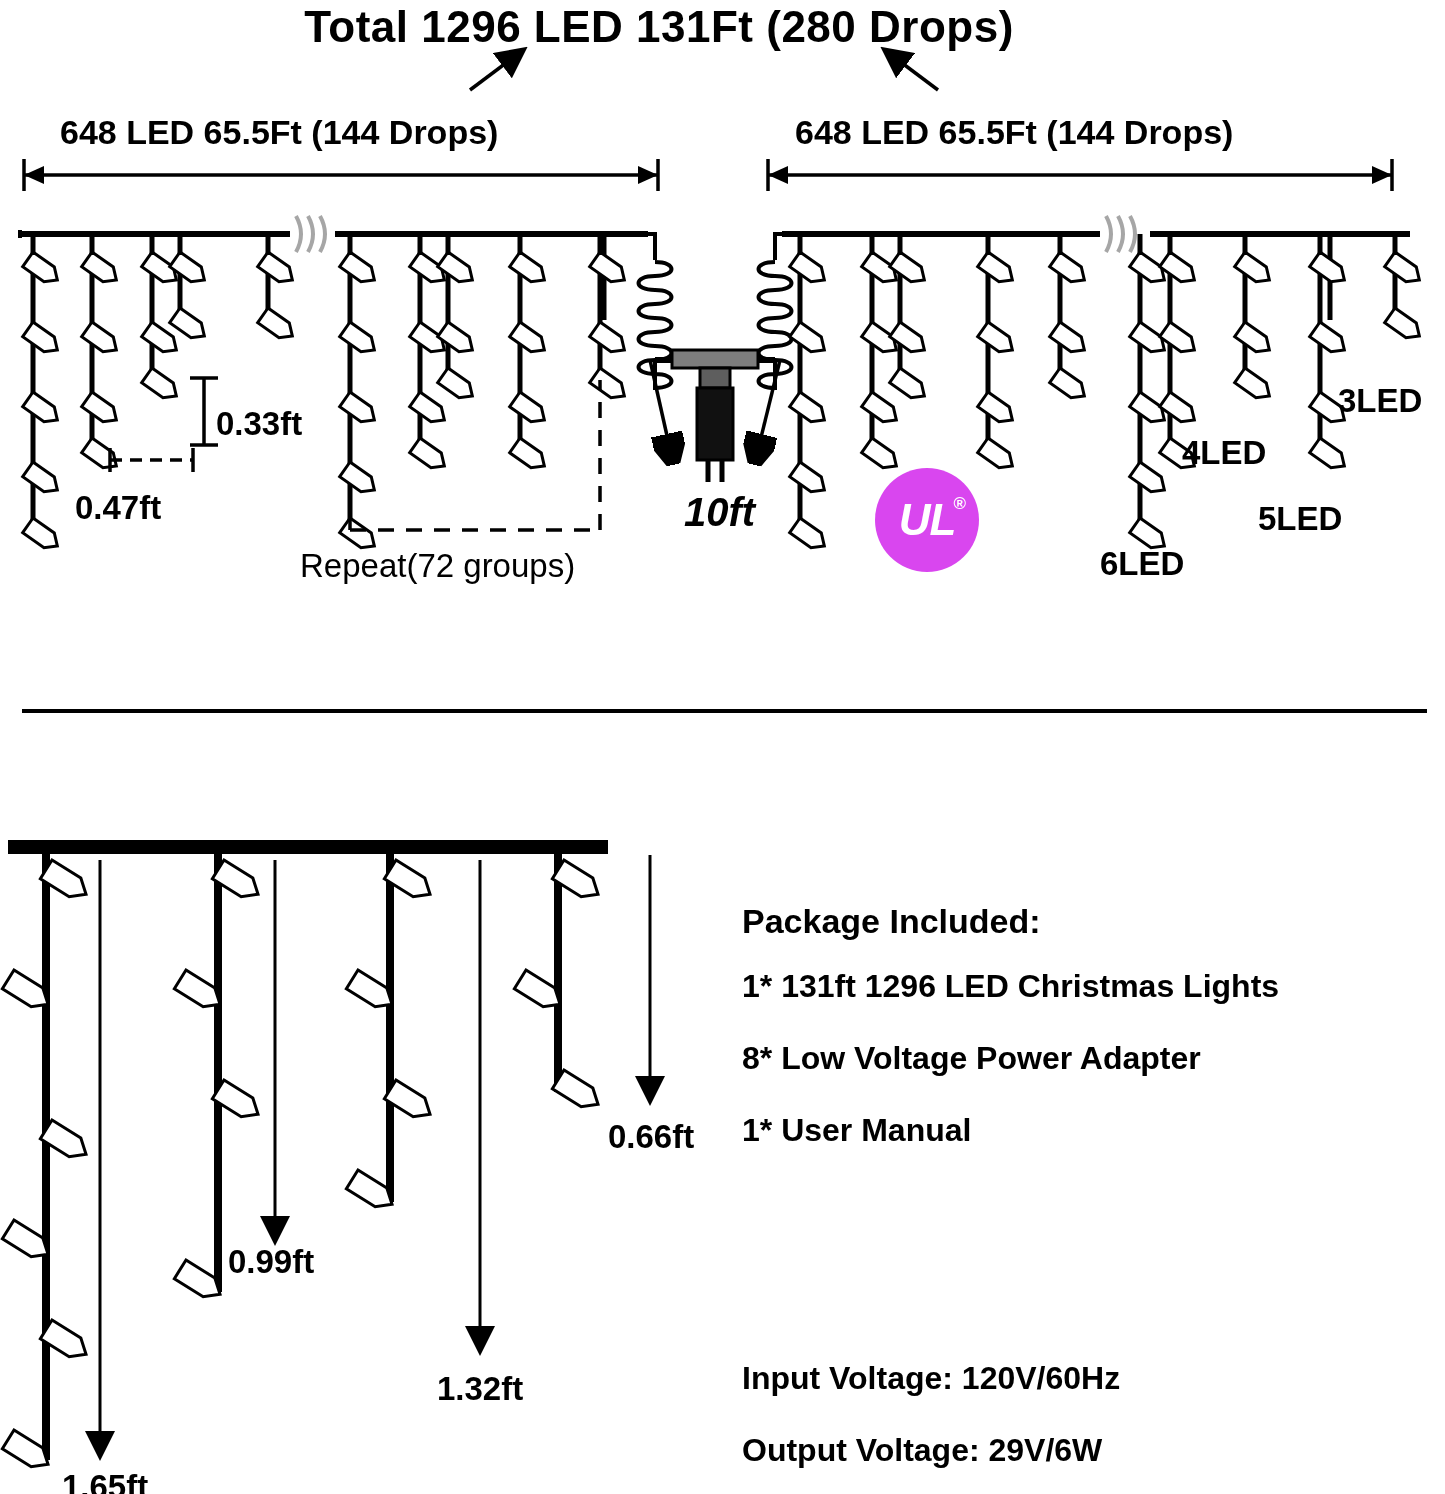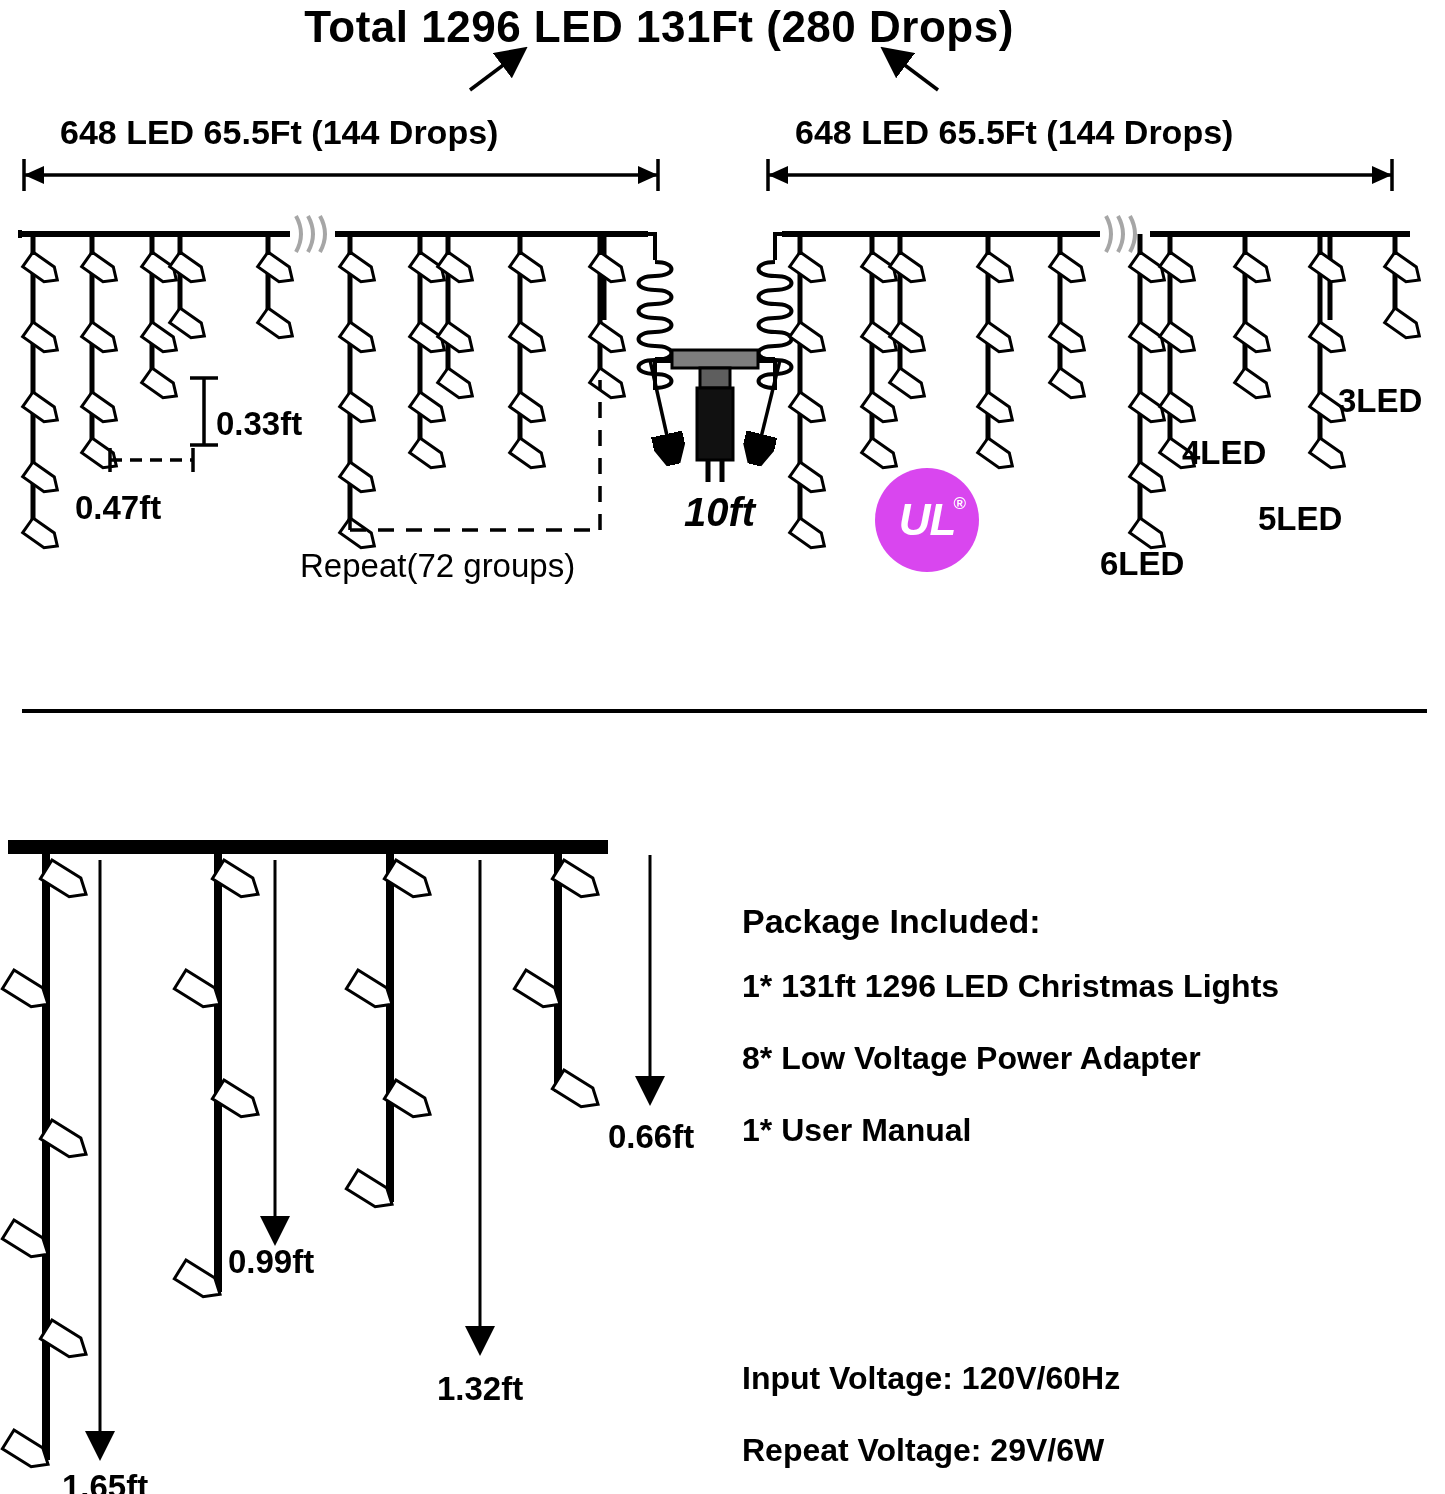--- a/index.html
+++ b/index.html
@@ -514,13 +514,13 @@
 <div class="abs dim-label" style="left:608px;top:1118px;">0.66ft</div>
 <div class="abs dim-label" style="left:228px;top:1243px;">0.99ft</div>
 <div class="abs dim-label" style="left:437px;top:1370px;">1.32ft</div>
 <div class="abs dim-label" style="left:62px;top:1468px;">1.65ft</div>
 
 <div class="abs pkg-title" style="left:742px;top:866px;margin-top:36px;">Package Included:</div>
 <div class="abs pkg-item" style="left:742px;top:968px;">1* 131ft 1296 LED Christmas Lights</div>
 <div class="abs pkg-item" style="left:742px;top:1040px;">8* Low Voltage Power Adapter</div>
 <div class="abs pkg-item" style="left:742px;top:1112px;">1* User Manual</div>
 <div class="abs volt" style="left:742px;top:1360px;">Input Voltage: 120V/60Hz</div>
-<div class="abs volt" style="left:742px;top:1432px;">Repeat Voltage: 29V/6W</div>
+<div class="abs volt" style="left:742px;top:1432px;">Output Voltage: 29V/6W</div>
 
 </body></html>

